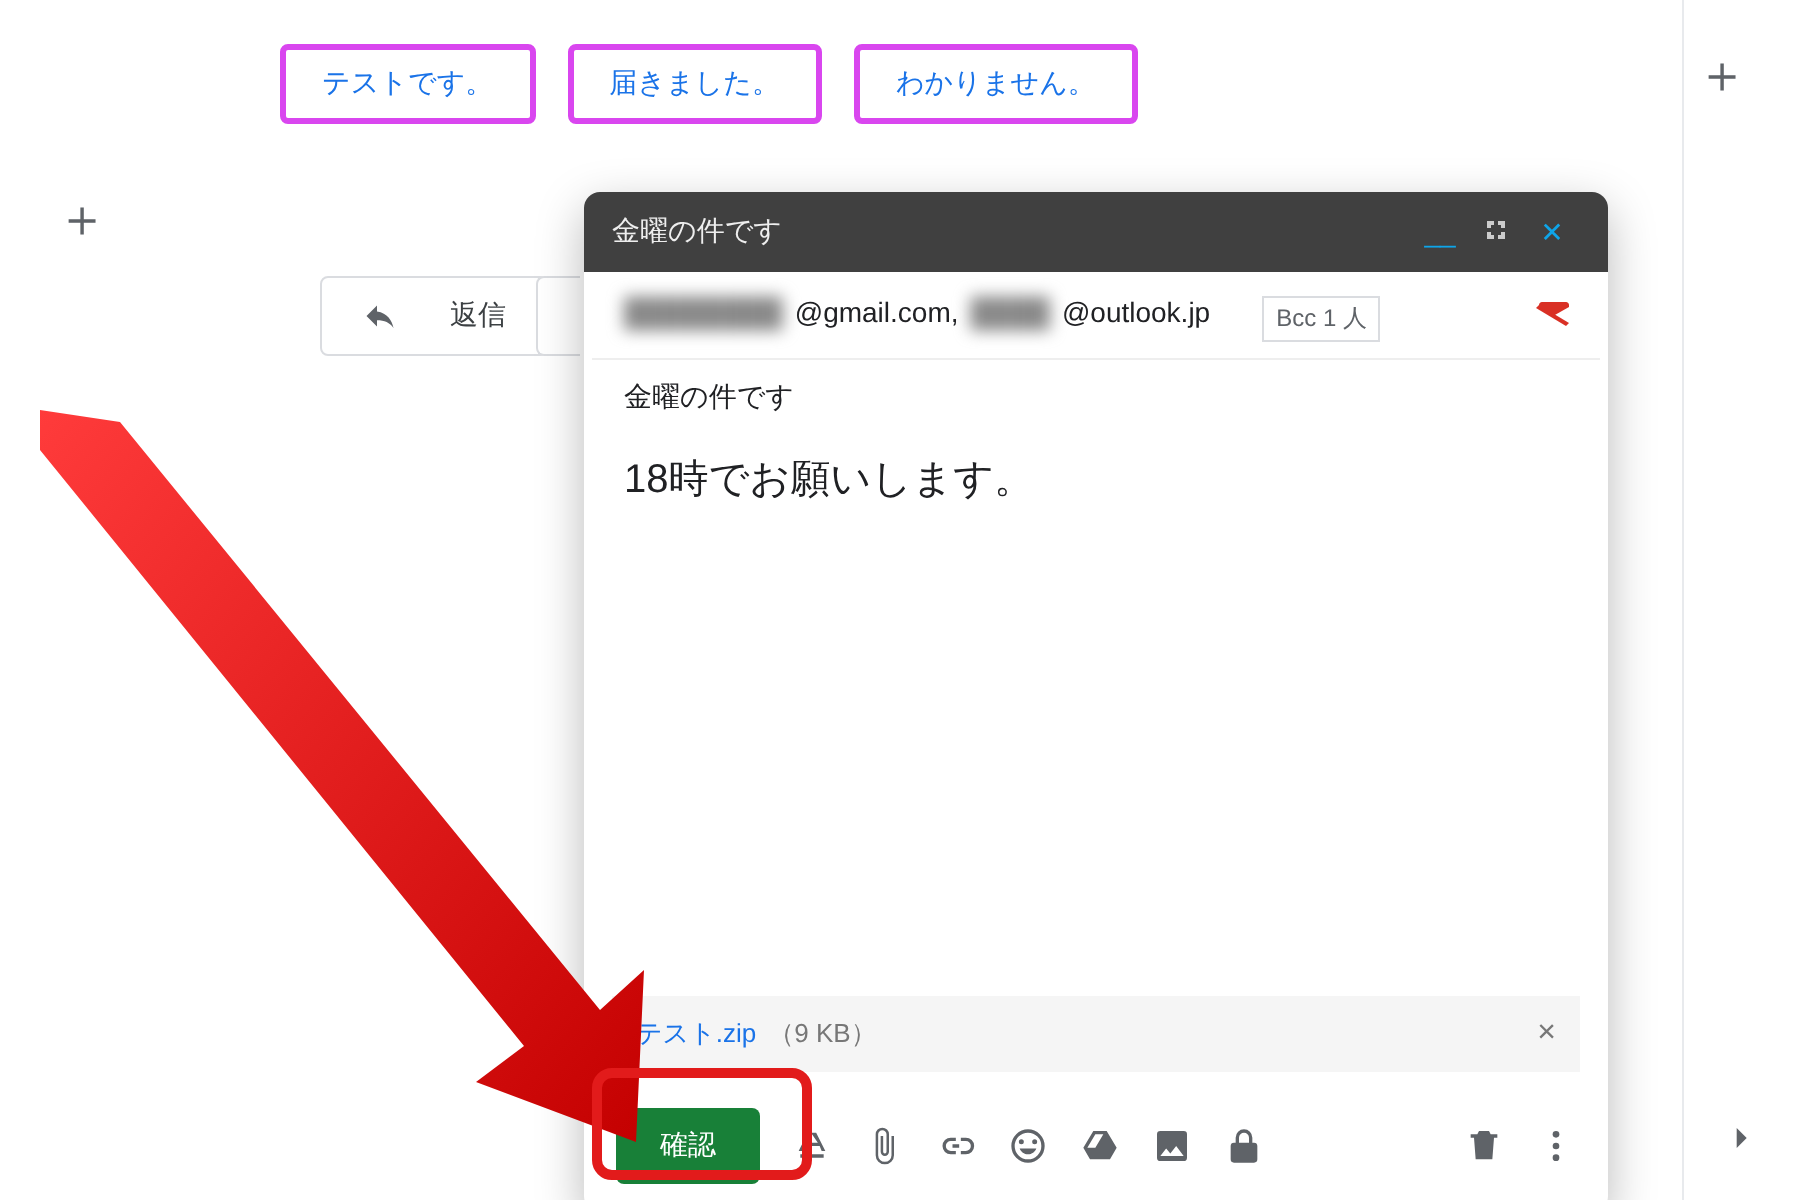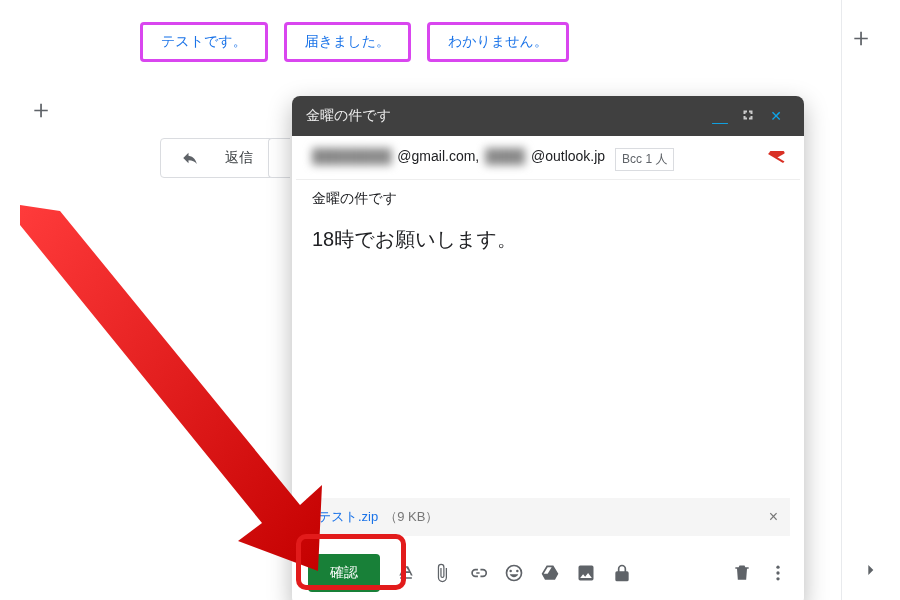--- a/index.html
+++ b/index.html
@@ -18,21 +18,21 @@
   .chevr{position:absolute;right:20px;bottom:16px;color:#5f6368}
   
   .arrow{position:absolute;left:0;top:205px;width:360px;height:390px;pointer-events:none;z-index:50}
   
   .compose{position:absolute;left:292px;top:96px;width:512px;height:510px;background:#fff;border-radius:8px;box-shadow:0 8px 24px rgba(0,0,0,.28);display:flex;flex-direction:column;overflow:hidden;z-index:20}
   .cmp-title{background:#404040;color:#eee;height:40px;display:flex;align-items:center;padding:0 14px;font-size:14px}
   .cmp-title .sp{flex:1}
   .cmp-title .ic{width:28px;text-align:center;color:#0ea5e9;cursor:pointer;font-size:14px}
   .recip{padding:12px 16px 8px 16px;display:flex;gap:6px;font-size:14px;color:#202124;position:relative;border-bottom:1px solid #eee;margin:0 4px}
   .recip .blur{filter:blur(4px);color:#888}
-  .bcc{border:1px solid #dadce0;padding:2px 6px;font-size:12px;color:#5f6368;margin-left:4px}
+  .bcc{border:1px solid #dadce0;padding:2px 6px;font-size:12px;color:#5f6368;margin-left:20px}
   .flag{position:absolute;right:14px;top:12px}
   .subj{padding:10px 16px;font-size:14px;color:#202124;margin:0 4px}
   .body{padding:4px 16px;font-size:20px;color:#202124;flex:1;margin:4px 4px}
   .attach{margin:0 14px 8px 14px;background:#f5f5f5;padding:10px 12px;display:flex;align-items:flex-start;gap:6px;font-size:13px}
   .attach .fn{color:#1a73e8}
   .attach .fs{color:#777}
   .attach .x{margin-left:auto;color:#777;cursor:pointer;font-size:16px}
   .toolbar{display:flex;gap:16px;padding:10px 16px 14px 16px}
   .send{background:#188038;color:#fff;border:none;padding:10px 22px;font-size:14px;border-radius:4px;font-weight:500}
   .tic{color:#5f6368;display:flex;align-items:center}

